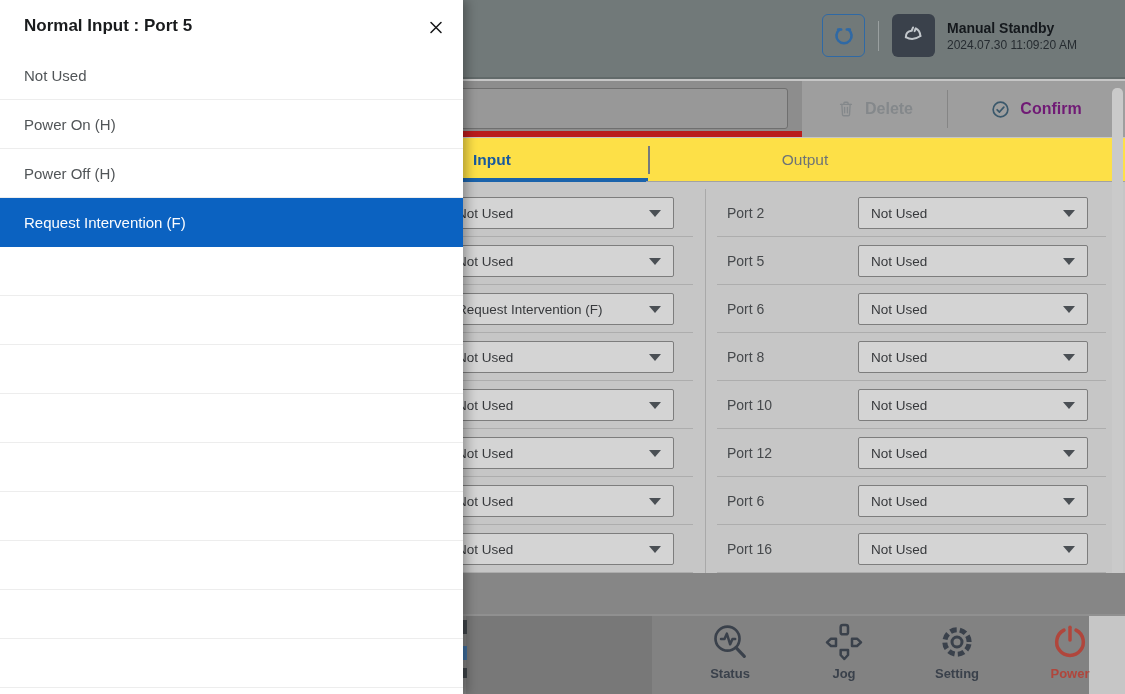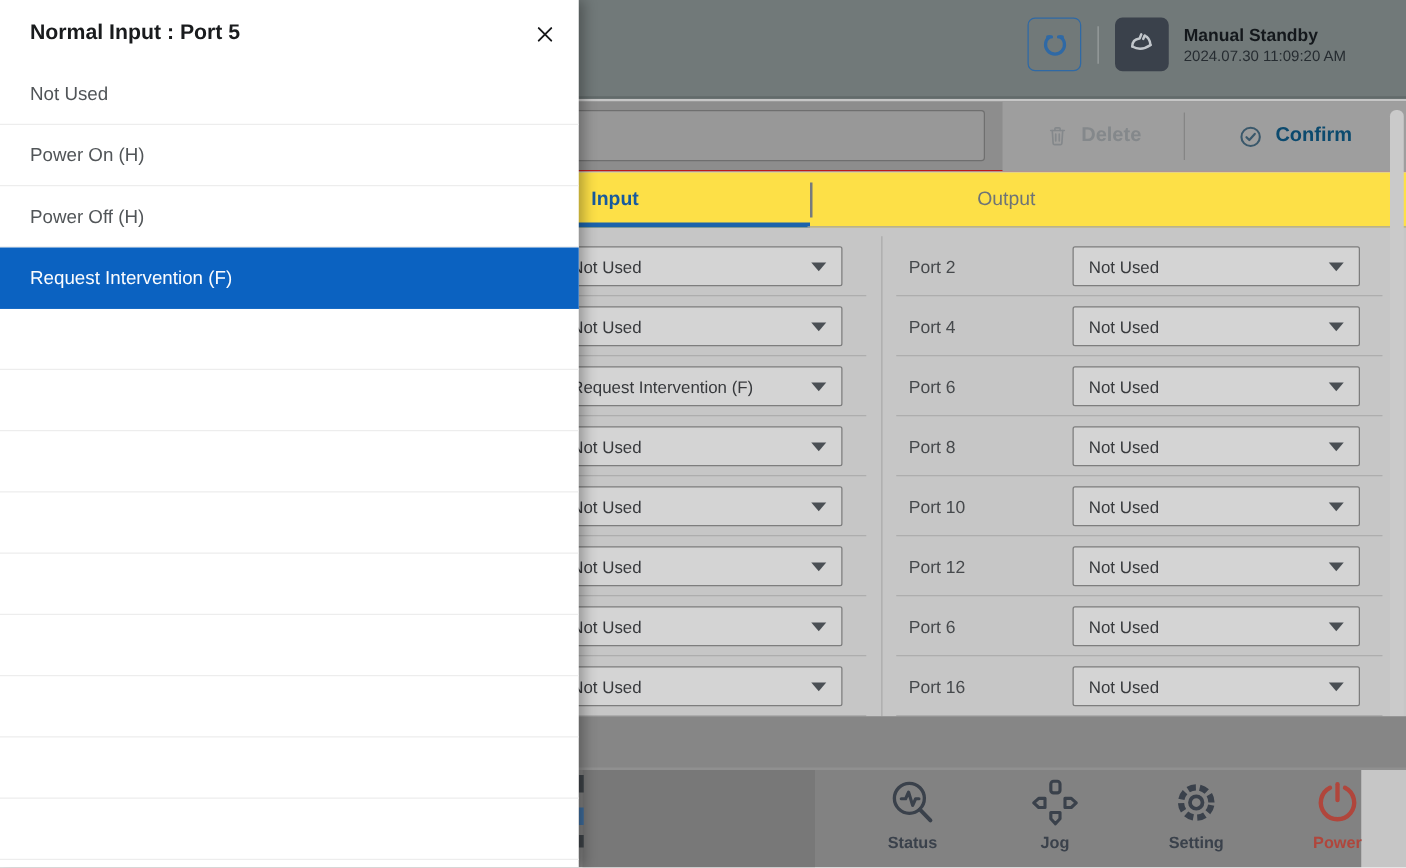--- a/index.html
+++ b/index.html
@@ -13,28 +13,28 @@
   .robot-btn{width:43px;height:43px;border:1.5px solid #2f69a5;border-radius:6px;
     display:flex;align-items:center;justify-content:center;background:transparent;margin-top:-6px;}
   .hdr-divider{width:1px;height:30px;background:#9aa0a0;margin:0 13px;margin-top:-6px;}
   .mode-tile{width:43px;height:43px;border-radius:6px;background:#3a414b;
     display:flex;align-items:center;justify-content:center;margin-right:12px;margin-top:-6px;}
   .mode-text{display:flex;flex-direction:column;justify-content:center;margin-top:-6px;width:163px;}
   .mode-title{font-size:14px;font-weight:bold;color:#14181c;line-height:18px;}
   .mode-time{font-size:12px;color:#262c31;line-height:16px;}
 
   .toolbar{position:absolute;left:0;top:81px;width:1125px;height:56px;background:#8d8d8d;
-    border-bottom:1px solid #b91c1c;}
+    border-bottom:6px solid #b91c1c;}
   .name-input{position:absolute;left:100px;top:7px;width:688px;height:41px;background:#989898;
     border:1.5px solid #6f6f6f;border-radius:3px;}
   .btn-panel{position:absolute;left:802px;top:0;width:323px;height:56px;background:#9e9e9e;display:flex;}
   .btn-panel .vdiv{position:absolute;left:145px;top:9px;height:38px;width:1px;background:#858585;}
   .tb-btn{display:flex;align-items:center;justify-content:center;gap:9px;height:100%;}
   .tb-btn.delete{width:145px;color:#84888b;font-size:16px;font-weight:600;}
-  .tb-btn.confirm{width:178px;color:#0c4a6e;font-size:16px;font-weight:bold;}
+  .tb-btn.confirm{width:178px;color:#701a75;font-size:16px;font-weight:bold;}
 
   .tabstrip{position:absolute;left:0;top:138px;width:1125px;height:44px;background:#fde047;}
   .tab-input{position:absolute;left:336px;top:0;width:312px;height:44px;display:flex;
     align-items:center;justify-content:center;color:#175a9e;font-size:15.5px;font-weight:bold;}
   .tab-input .underline{position:absolute;left:0;bottom:0;width:100%;height:4.5px;background:#1b63ab;}
   .tab-vdiv{position:absolute;left:648px;top:8px;height:28px;width:1.5px;background:#767b7d;}
   .tab-output{position:absolute;left:648px;top:0;width:314px;height:44px;display:flex;
     align-items:center;justify-content:center;color:#6e7476;font-size:15.5px;}
   .tab-bottomline{position:absolute;left:646px;top:181px;width:479px;height:1px;background:#a2a2a2;}
 
@@ -197,21 +197,21 @@
 
     <div class="pcol right">
       <div class="prow">
         <span class="plabel">Port 2</span>
         <div class="dd">
           <span class="dd-val">Not Used</span>
           <span class="caret"></span>
         </div>
       </div>
       <div class="prow">
-        <span class="plabel">Port 4</span>
+        <span class="plabel">Port 5</span>
         <div class="dd">
           <span class="dd-val">Not Used</span>
           <span class="caret"></span>
         </div>
       </div>
       <div class="prow">
         <span class="plabel">Port 6</span>
         <div class="dd">
           <span class="dd-val">Not Used</span>
           <span class="caret"></span>

